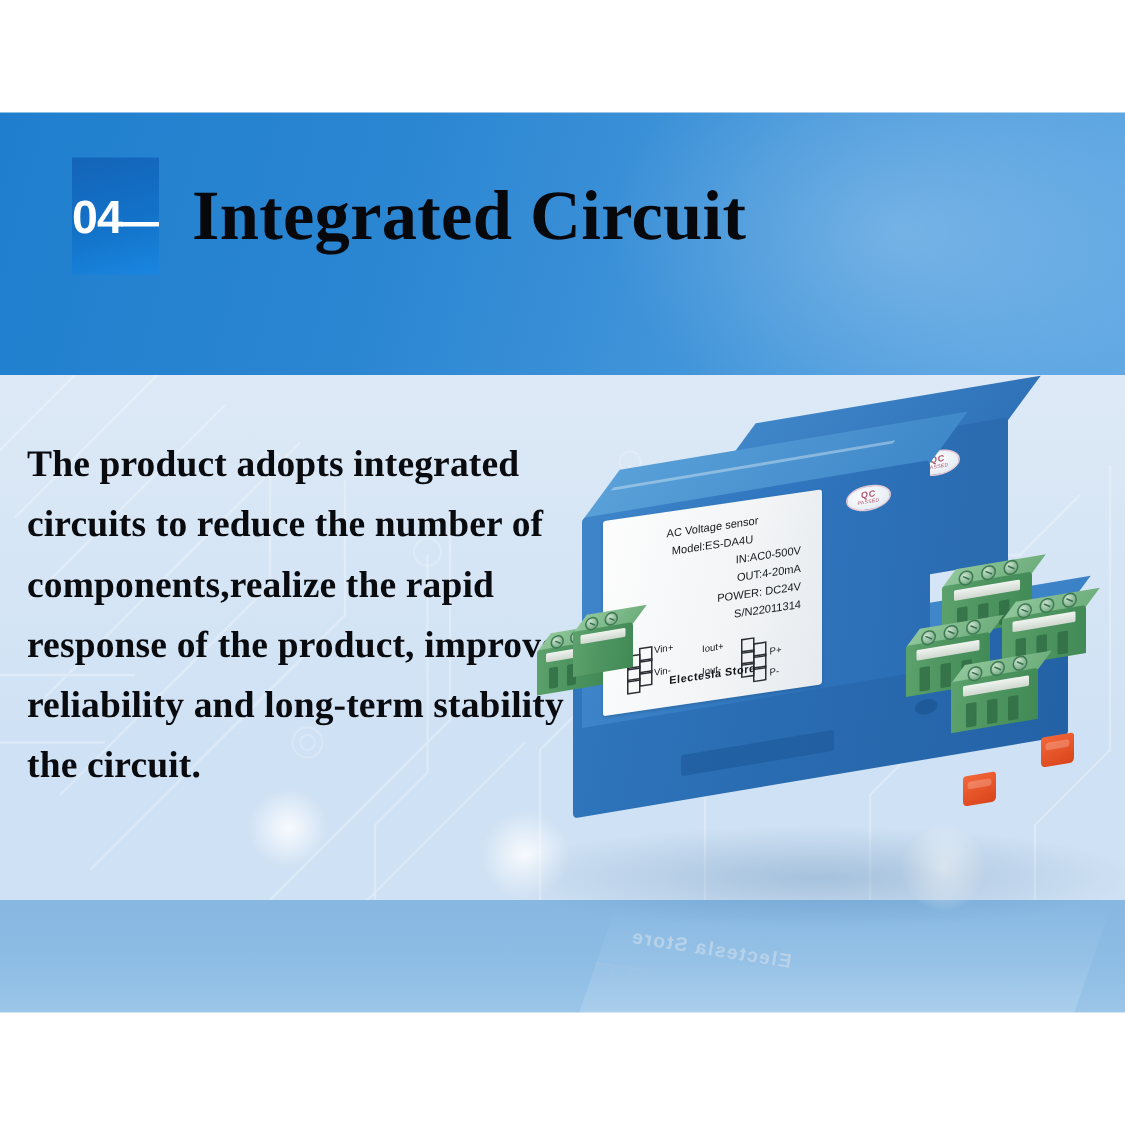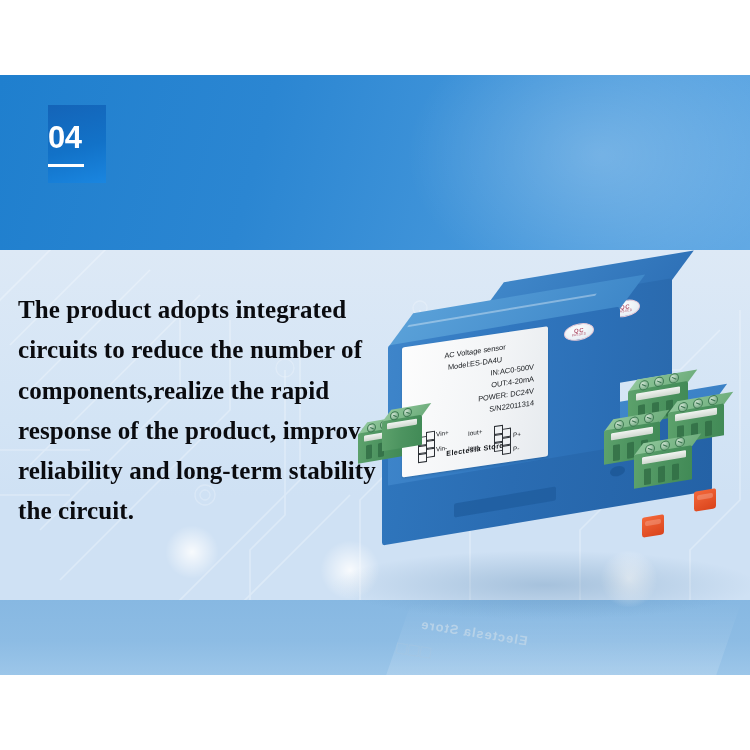--- a/index.html
+++ b/index.html
@@ -10,21 +10,21 @@
 
   
   .header{position:absolute;left:0;top:75px;width:750px;height:175px;
     background:linear-gradient(105deg,#1f7fce 0%,#2b86d2 35%,#4b9bdd 75%,#62a9e4 100%);
     overflow:hidden;}
   .header .glow{position:absolute;right:-60px;top:-70px;width:420px;height:300px;
     background:radial-gradient(ellipse at center,rgba(255,255,255,.22),rgba(255,255,255,0) 65%);}
 
   .badge{position:absolute;left:48px;top:105px;width:58px;height:78px;
     background:linear-gradient(165deg,#1464b8 0%,#1272c8 55%,#1a86e0 100%);
-    display:flex;flex-direction:column;justify-content:center;}
+    display:flex;align-items:center;justify-content:center;}
   .badge-num{color:#fff;font-size:31px;font-weight:bold;letter-spacing:-.5px;
     line-height:1;font-family:"Liberation Sans",sans-serif;}
   .badge-rule{width:36px;height:3px;background:#fff;margin-top:11px;}
 
   .title{position:absolute;left:128px;top:108px;width:560px;height:72px;
     display:flex;align-items:center;
     font-family:"Liberation Serif",serif;font-weight:bold;font-size:47px;
     color:#07080c;letter-spacing:.2px;}
 
   
@@ -161,20 +161,21 @@
 
   <div class="header">
     <div class="glow"></div>
   </div>
 
   <div class="badge">
     <div class="badge-num">04</div>
     <div class="badge-rule"></div>
   </div>
 
+  <div class="title">Integrated Circuit</div>
 
   <div class="stage">
 
     <svg class="traces" viewBox="0 0 750 425" preserveAspectRatio="none">
       <g fill="none" stroke="#ffffff" stroke-width="1.6" opacity=".55">
         <path d="M-10 60 L60 -10"></path>
           <path d="M10 95 L110 -5"></path>
         <path d="M20 150 L150 20"></path>
           <path d="M30 215 L200 45"></path>
         <path d="M40 280 L180 140 L180 60"></path>

